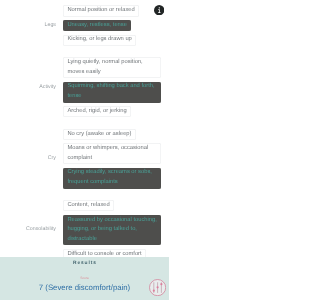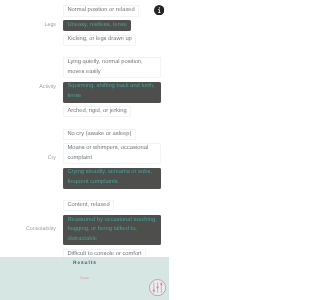--- a/index.html
+++ b/index.html
@@ -75,20 +75,21 @@
     <svg viewBox="0 0 24 24" width="10.4" height="10.4">
       <circle cx="12" cy="12" r="12" fill="#222626"></circle>
       <circle cx="12.3" cy="6.6" r="1.55" fill="#ffffff"></circle>
       <path d="M9.8 10.0h3.5v6.6h1.8v1.7H9.5v-1.7h1.9v-5.0H9.8z" fill="#ffffff"></path>
     </svg>
   </div>
 
   <div class="results"></div>
   <div class="res-title">Results</div>
   <div class="score-label">Score</div>
+  <div class="score-val">7 (Severe discomfort/pain)</div>
 
   <div class="fab">
     <svg viewBox="0 0 24 24" width="17.2" height="17.2">
       <circle cx="12" cy="12" r="11.3" fill="#e9eded" stroke="#d2738f" stroke-width="0.95"></circle>
       <g stroke="#b58295" stroke-width="0.8" stroke-linecap="butt">
         <line x1="6.7" y1="4.6" x2="6.7" y2="19.4"></line>
         <line x1="12" y1="4.6" x2="12" y2="19.4"></line>
         <line x1="17.3" y1="4.6" x2="17.3" y2="19.4"></line>
       </g>
       <g fill="#dd7f9d">

